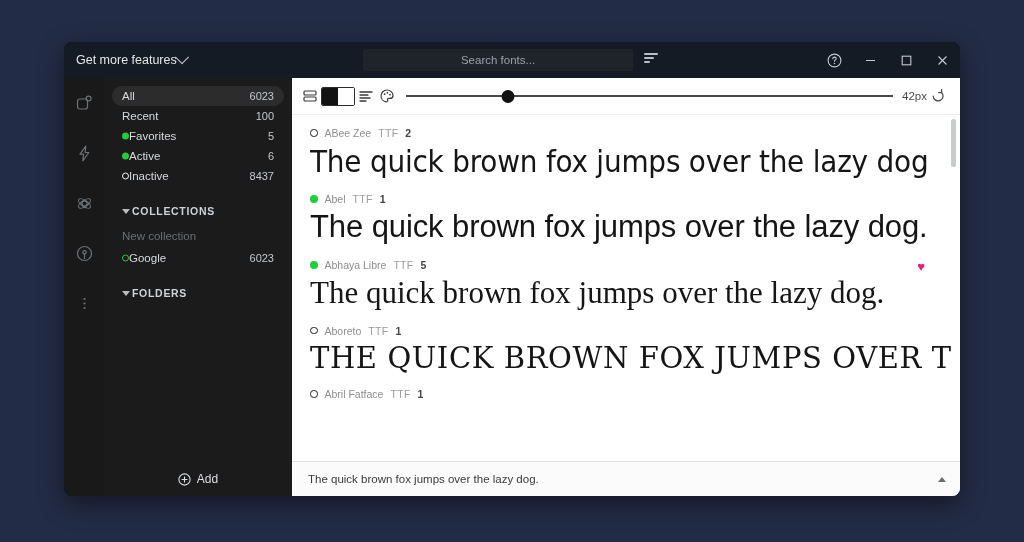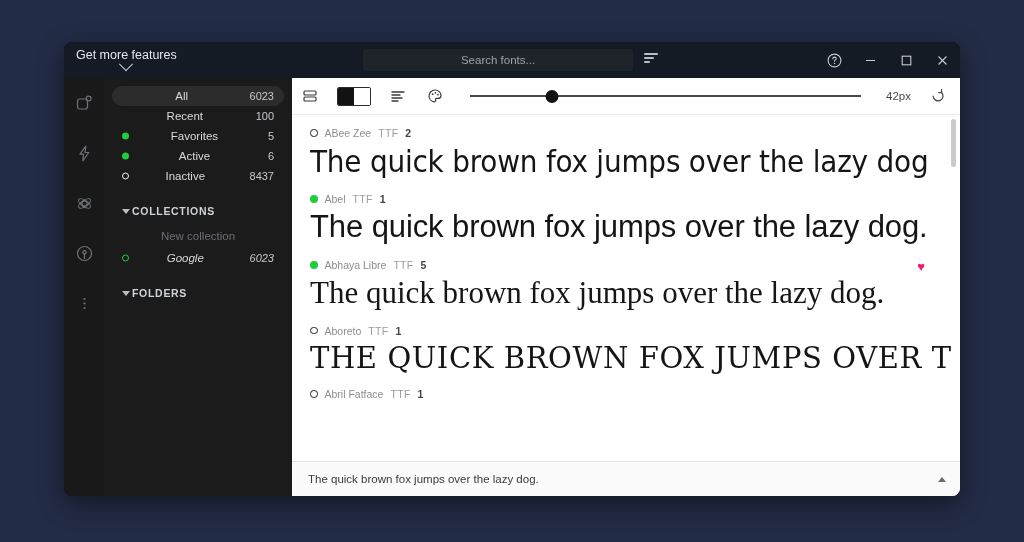--- a/index.html
+++ b/index.html
@@ -37,21 +37,20 @@
   }
   .get-more {
     display: flex;
     align-items: center;
     gap: 0;
     padding-left: 12px;
     color: #e3e6ea;
     font-size: 12.5px;
     cursor: pointer;
     white-space: nowrap;
-    flex-direction: column;
   }
   .chev-down {
     width: 9px; height: 9px;
     border-right: 1.4px solid #c6cbd2;
     border-bottom: 1.4px solid #c6cbd2;
     transform: rotate(45deg) translate(-2px,-2px);
   }
   .search-wrap {
     position: absolute;
     left: 299px;
@@ -134,21 +133,20 @@
 
   
   .sidebar {
     width: 188px;
     flex: 0 0 188px;
     background: #1b1b1b;
     display: flex;
     flex-direction: column;
     padding-top: 8px;
     min-height: 0;
-    text-align: center;
   }
   .side-scroll { flex: 1 1 auto; overflow: hidden; }
 
   .side-item {
     height: 20px;
     margin: 0 8px;
     padding: 0 10px;
     border-radius: 10px;
     display: flex;
     align-items: center;
@@ -216,21 +214,21 @@
     display: flex;
     flex-direction: column;
     min-width: 0;
     min-height: 0;
   }
   .toolbar {
     flex: 0 0 36px;
     display: flex;
     align-items: center;
     padding: 0 12px 0 8px;
-    gap: 17px;
+    gap: 1px;
     border-bottom: 1px solid #ececec;
   }
   .tb-icon {
     width: 20px; height: 20px;
     display: flex;
     align-items: center;
     justify-content: center;
     cursor: pointer;
     color: #3a3a3a;
   }
@@ -479,31 +477,38 @@
         </div>
 
         <div class="side-section">
           <span class="tri"></span>
           <span>COLLECTIONS</span>
         </div>
 
         <div class="side-placeholder">New collection</div>
 
 
-        <div class="side-item indent" style="margin-top:6px;font-style:italic;">
+        <div class="side-item indent" style="margin-top:6px;">
           <span class="side-label"><span class="dot ring-green"></span>Google</span>
           <span class="side-count">6023</span>
         </div>
 
         <div class="side-section">
           <span class="tri"></span>
           <span>FOLDERS</span>
         </div>
       </div>
 
+      <div class="add-bar">
+        <svg width="13" height="13" viewBox="0 0 13 13" fill="none">
+          <circle cx="6.5" cy="6.5" r="5.6" stroke="currentColor" stroke-width="1.1"></circle>
+          <path d="M6.5 3.6v5.8M3.6 6.5h5.8" stroke="currentColor" stroke-width="1.1"></path>
+        </svg>
+        <span>Add</span>
+      </div>
     </div>
 
     <div class="main">
 
       <div class="toolbar">
         <div class="tb-icon">
           <svg width="16" height="16" viewBox="0 0 16 16" fill="none">
             <rect x="2" y="3" width="12" height="4" rx="1" stroke="currentColor" stroke-width="1.2"></rect>
             <rect x="2" y="9" width="12" height="4" rx="1" stroke="currentColor" stroke-width="1.2"></rect>
           </svg>

